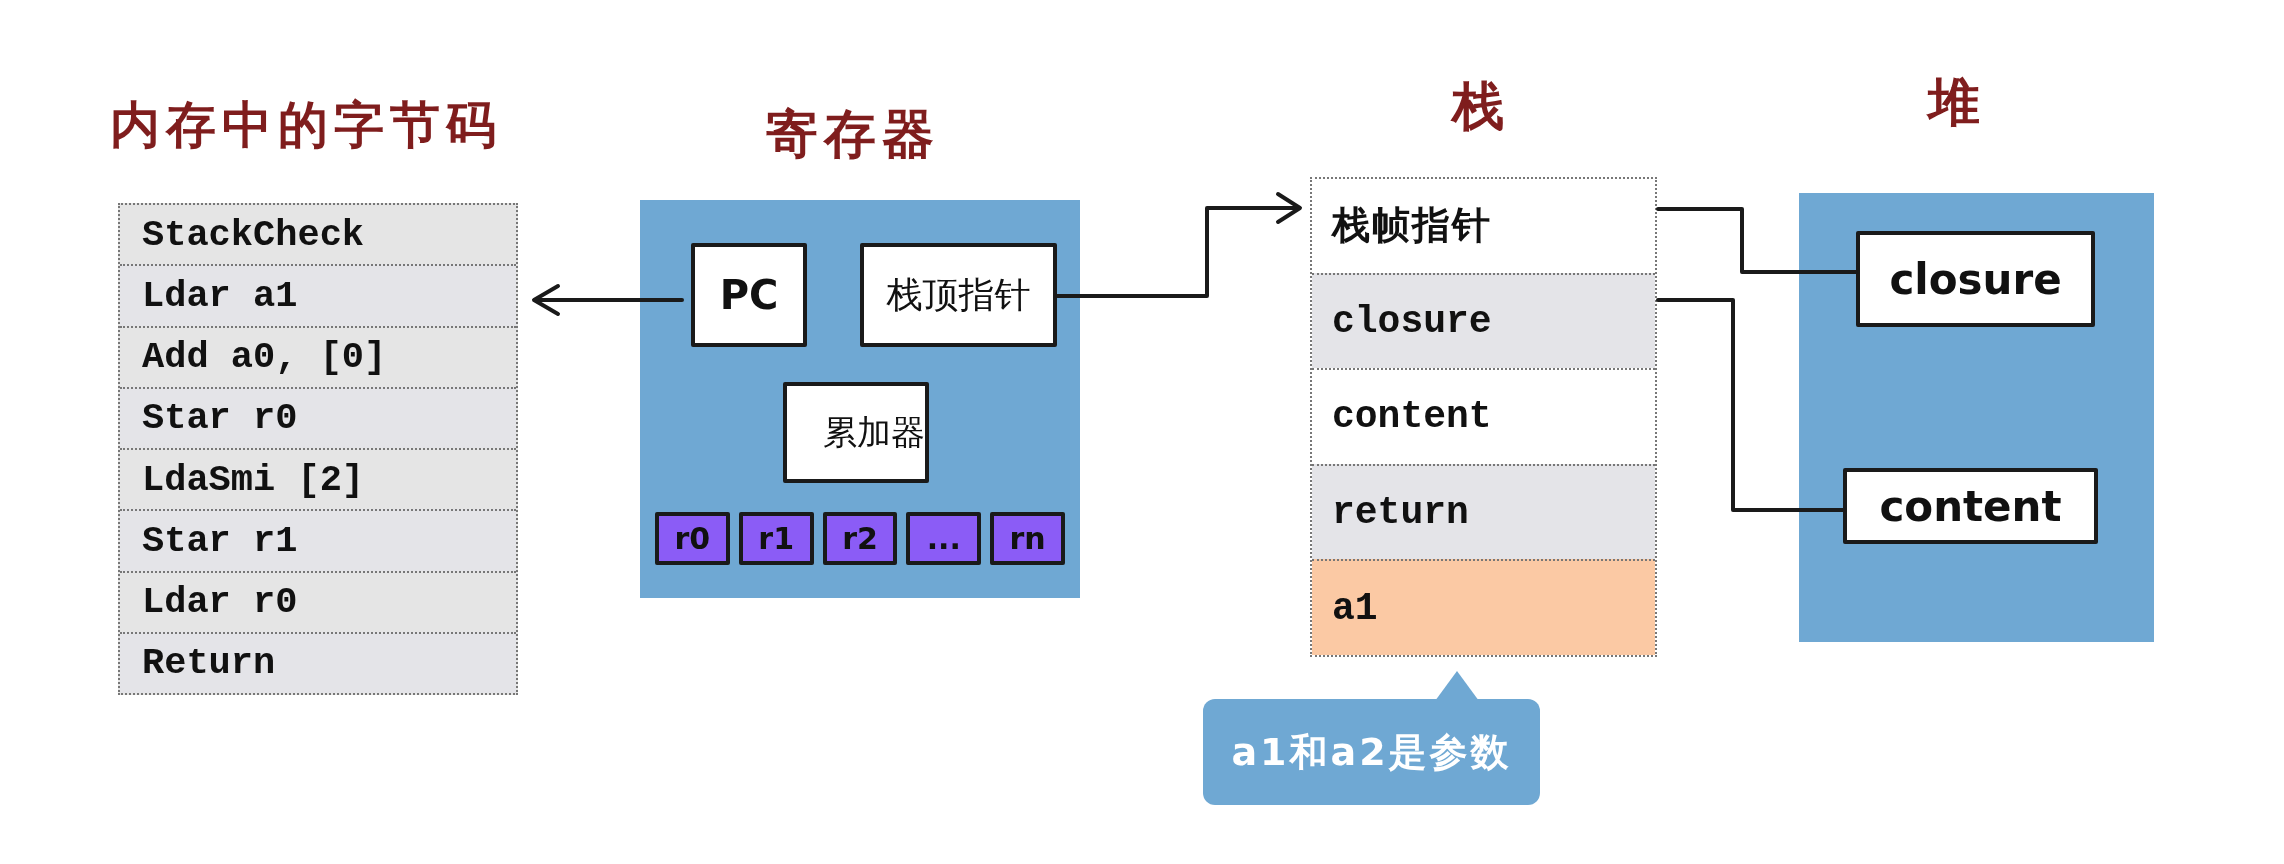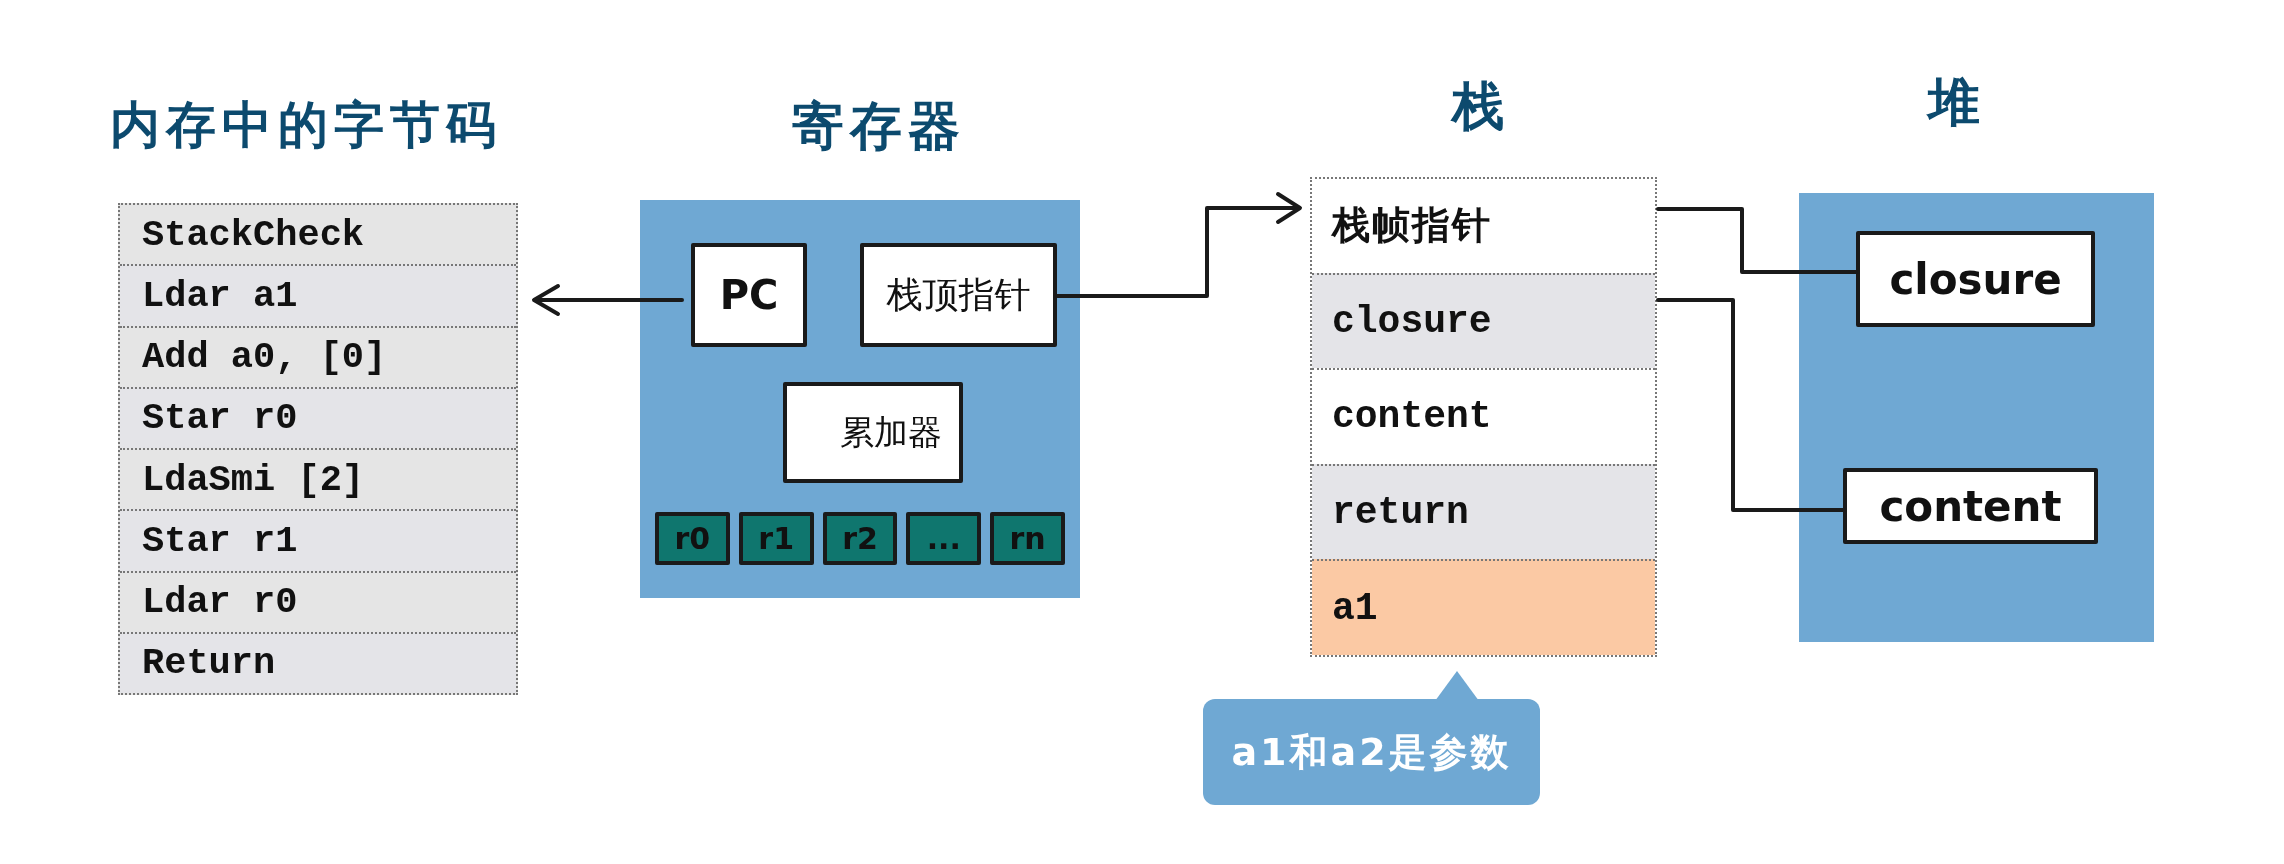--- a/index.html
+++ b/index.html
@@ -14,26 +14,26 @@
   .canvas{
     position:relative;
     width:2284px;height:864px;
     background:#fff;
     overflow:hidden;
   }
   
   .sec-title{
     position:absolute;
     font-weight:bold;
-    color:#0c4a6e;
+    color:#7f1d1d;
     letter-spacing:6px;
     white-space:nowrap;
   }
   .t-bytecode{left:110px;top:92px;font-size:50px;}
-  .t-registers{left:766px;top:92px;font-size:52px;margin-left:26px;}
+  .t-registers{left:766px;top:100px;font-size:52px;}
   .t-stack{left:1452px;top:72px;font-size:52px;}
   .t-heap{left:1928px;top:68px;font-size:52px;}
 
   
   .bytecode-list{
     position:absolute;left:118px;top:203px;width:400px;height:492px;
     border:2px dotted #777;
     display:flex;flex-direction:column;
     background:#e5e5e5;
   }
@@ -53,27 +53,27 @@
     position:absolute;left:640px;top:200px;width:440px;height:398px;
     background:var(--blue);
   }
   .wbox{
     position:absolute;background:#fff;border:4px solid var(--line);
     display:flex;align-items:center;justify-content:center;
     color:#111;border-radius:2px;
   }
   .pc-box{left:42px;top:43px;width:116px;height:104px;font-size:40px;font-weight:bold;margin-left:9px;}
   .stp-box{left:220px;top:43px;width:197px;height:104px;font-size:36px;}
-  .acc-box{left:143px;top:182px;width:180px;height:101px;font-size:34px;padding-left:36px;}
+  .acc-box{left:143px;top:182px;width:146px;height:101px;font-size:34px;padding-left:36px;}
   .rrow{
     position:absolute;left:15px;top:312px;width:410px;
     display:flex;gap:9px;
   }
   .rcell{
-    width:75px;height:53px;background:#0f766e;border:4px solid var(--line);
+    width:75px;height:53px;background:#8b5cf6;border:4px solid var(--line);
     display:flex;align-items:center;justify-content:center;
     font-size:30px;font-weight:bold;color:#111;border-radius:2px;
   }
 
   
   .stack-list{
     position:absolute;left:1310px;top:177px;width:347px;height:480px;
     border:2px dotted #777;
     display:flex;flex-direction:column;
     background:#fff;

